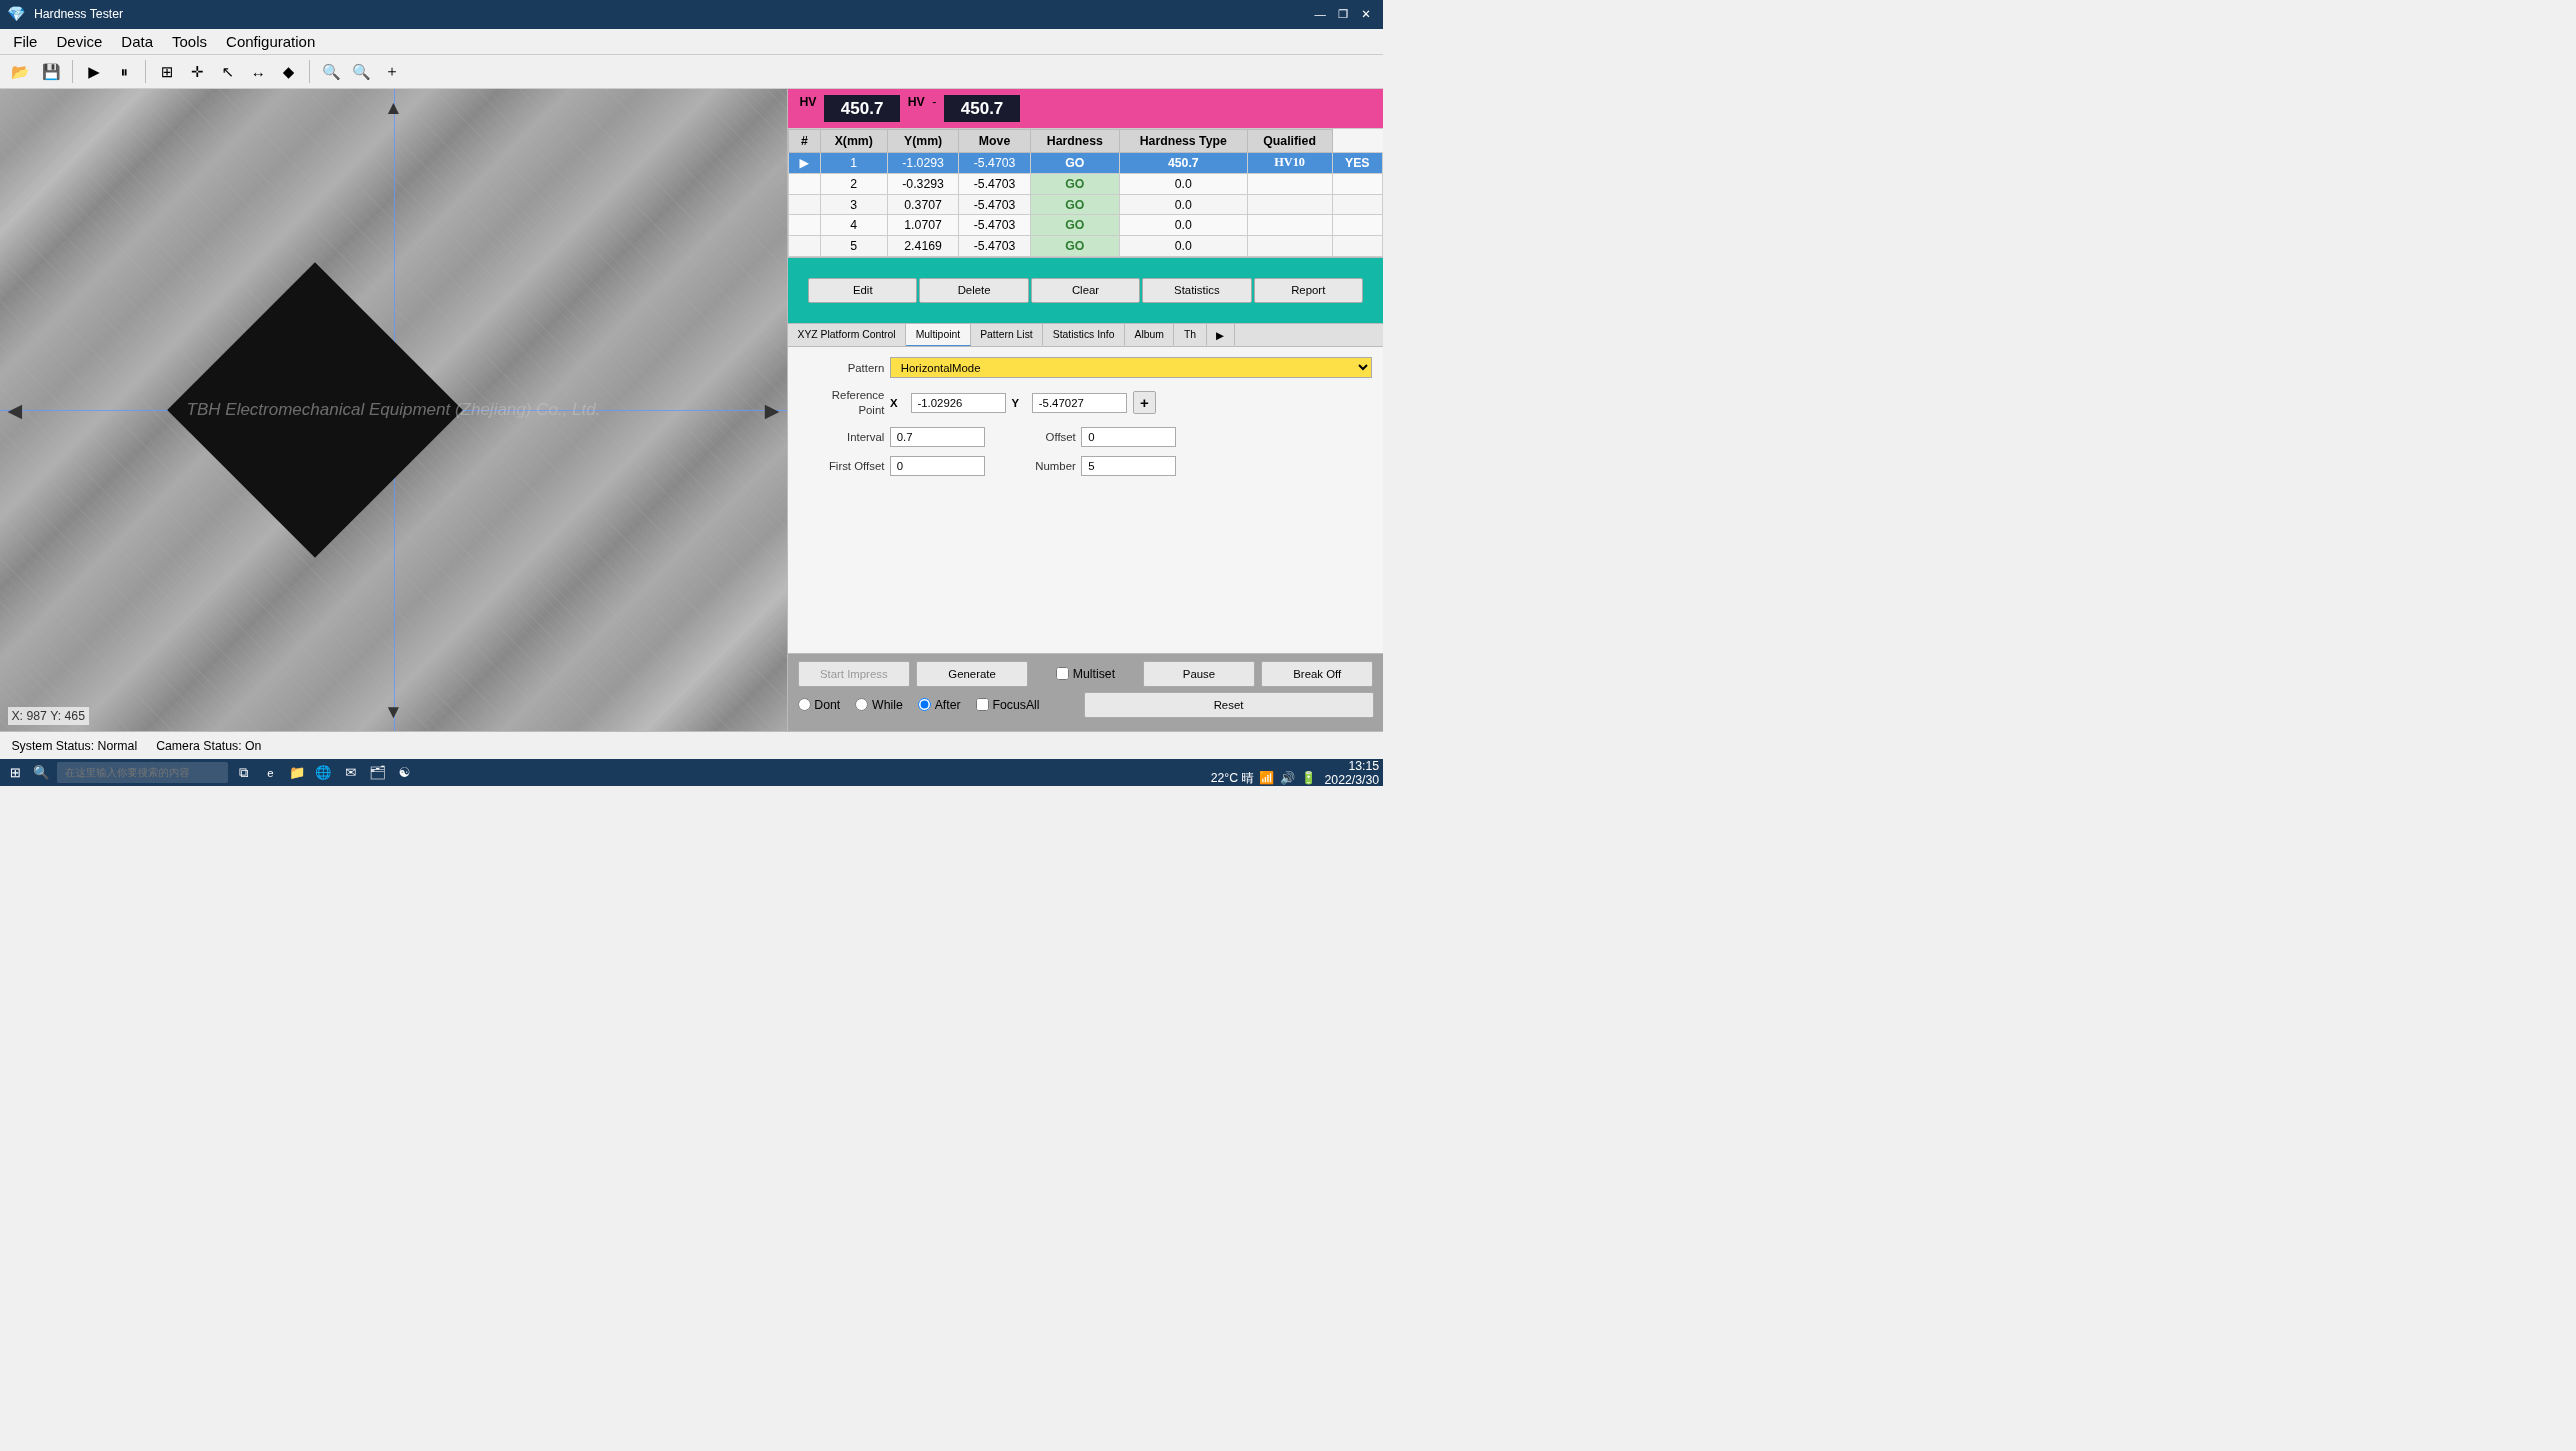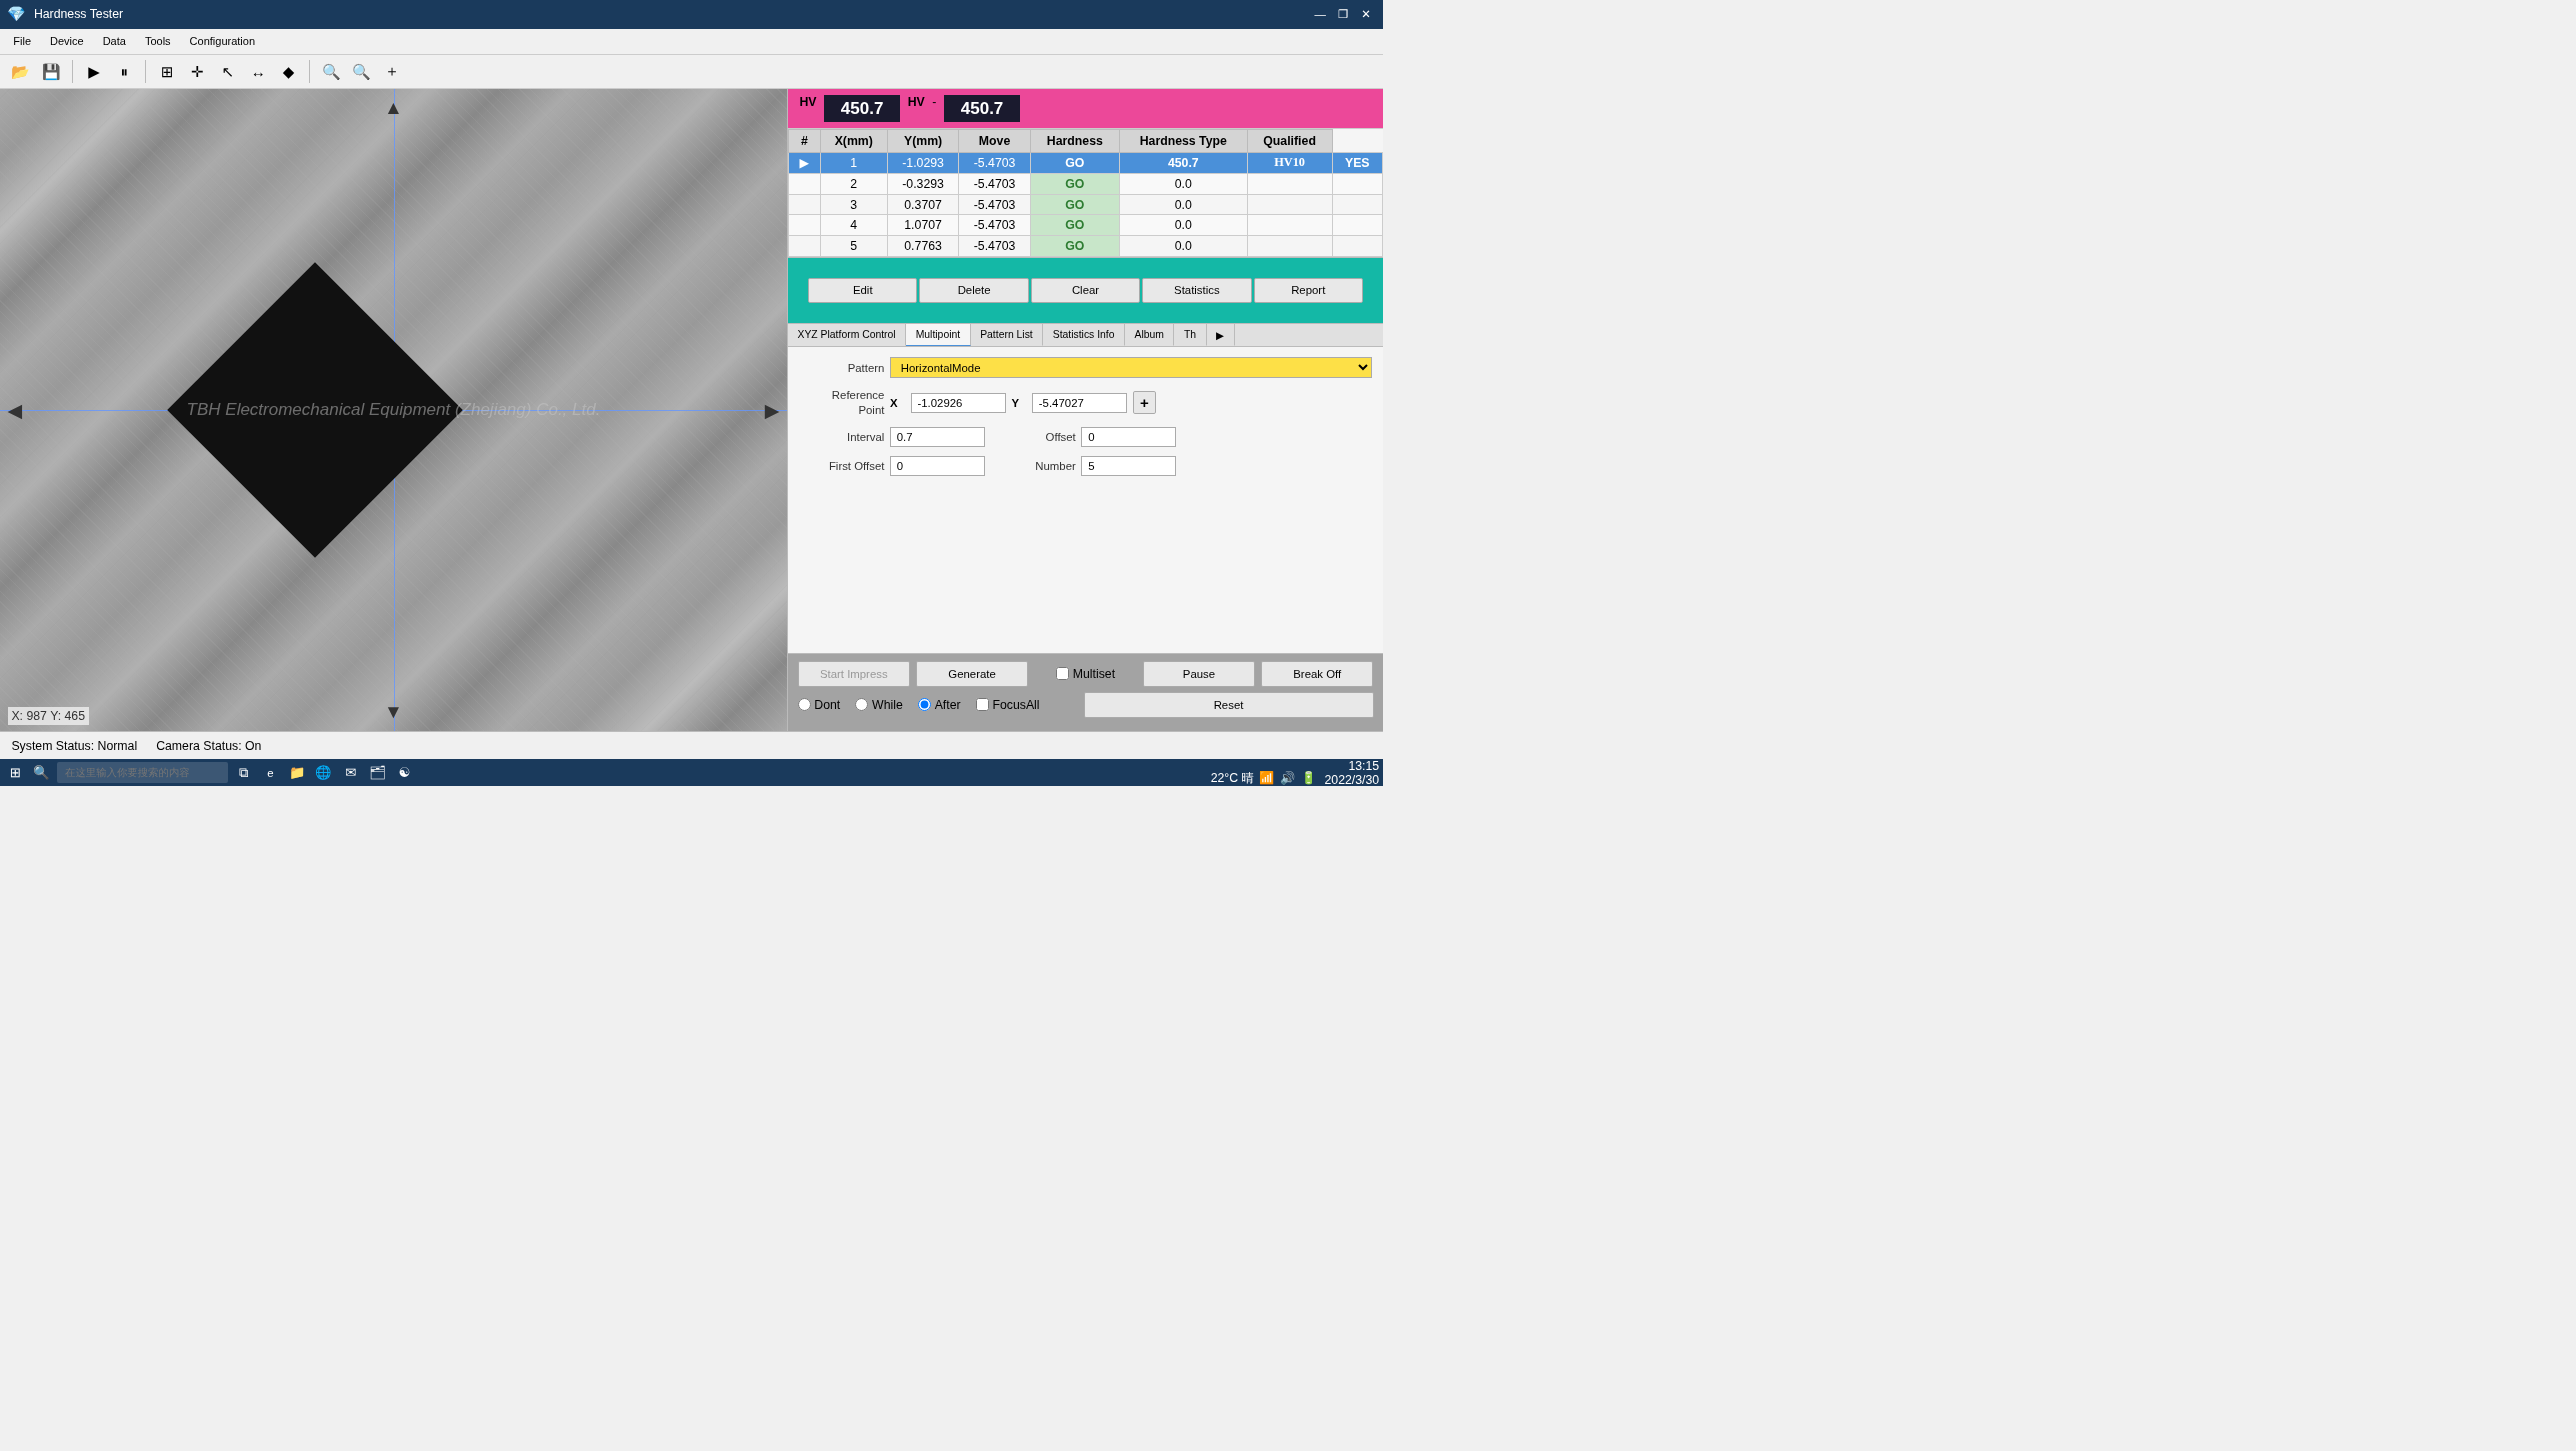--- a/index.html
+++ b/index.html
@@ -29,21 +29,21 @@
       height: 26.6px;
       background: #f0f0f0;
       display: flex;
       align-items: center;
       border-bottom: 0.9px solid #ccc;
       padding: 0 3.8px;
     }
     .menu-item {
       padding: 3.8px 9.5px;
       cursor: pointer;
-      font-size: 11px;
+      font-size: 15px;
     }
 
     
     .toolbar {
       height: 34px;
       background: #f0f0f0;
       display: flex;
       align-items: center;
       padding: 0 7.6px;
       gap: 3.8px;
@@ -495,21 +495,21 @@
               <td>1.0707</td>
               <td>-5.4703</td>
               <td style="background: rgb(200, 230, 201); color: rgb(46, 125, 50); font-weight: bold;">GO</td>
               <td>0.0</td>
               <td></td>
               <td></td>
             </tr>
             <tr>
               <td></td>
               <td>5</td>
-              <td>0.7763</td>
+              <td>2.4169</td>
               <td>-5.4703</td>
               <td style="background: rgb(200, 230, 201); color: rgb(46, 125, 50); font-weight: bold;">GO</td>
               <td>0.0</td>
               <td></td>
               <td></td>
             </tr>
           </tbody>
       </table>
     </div>
 

